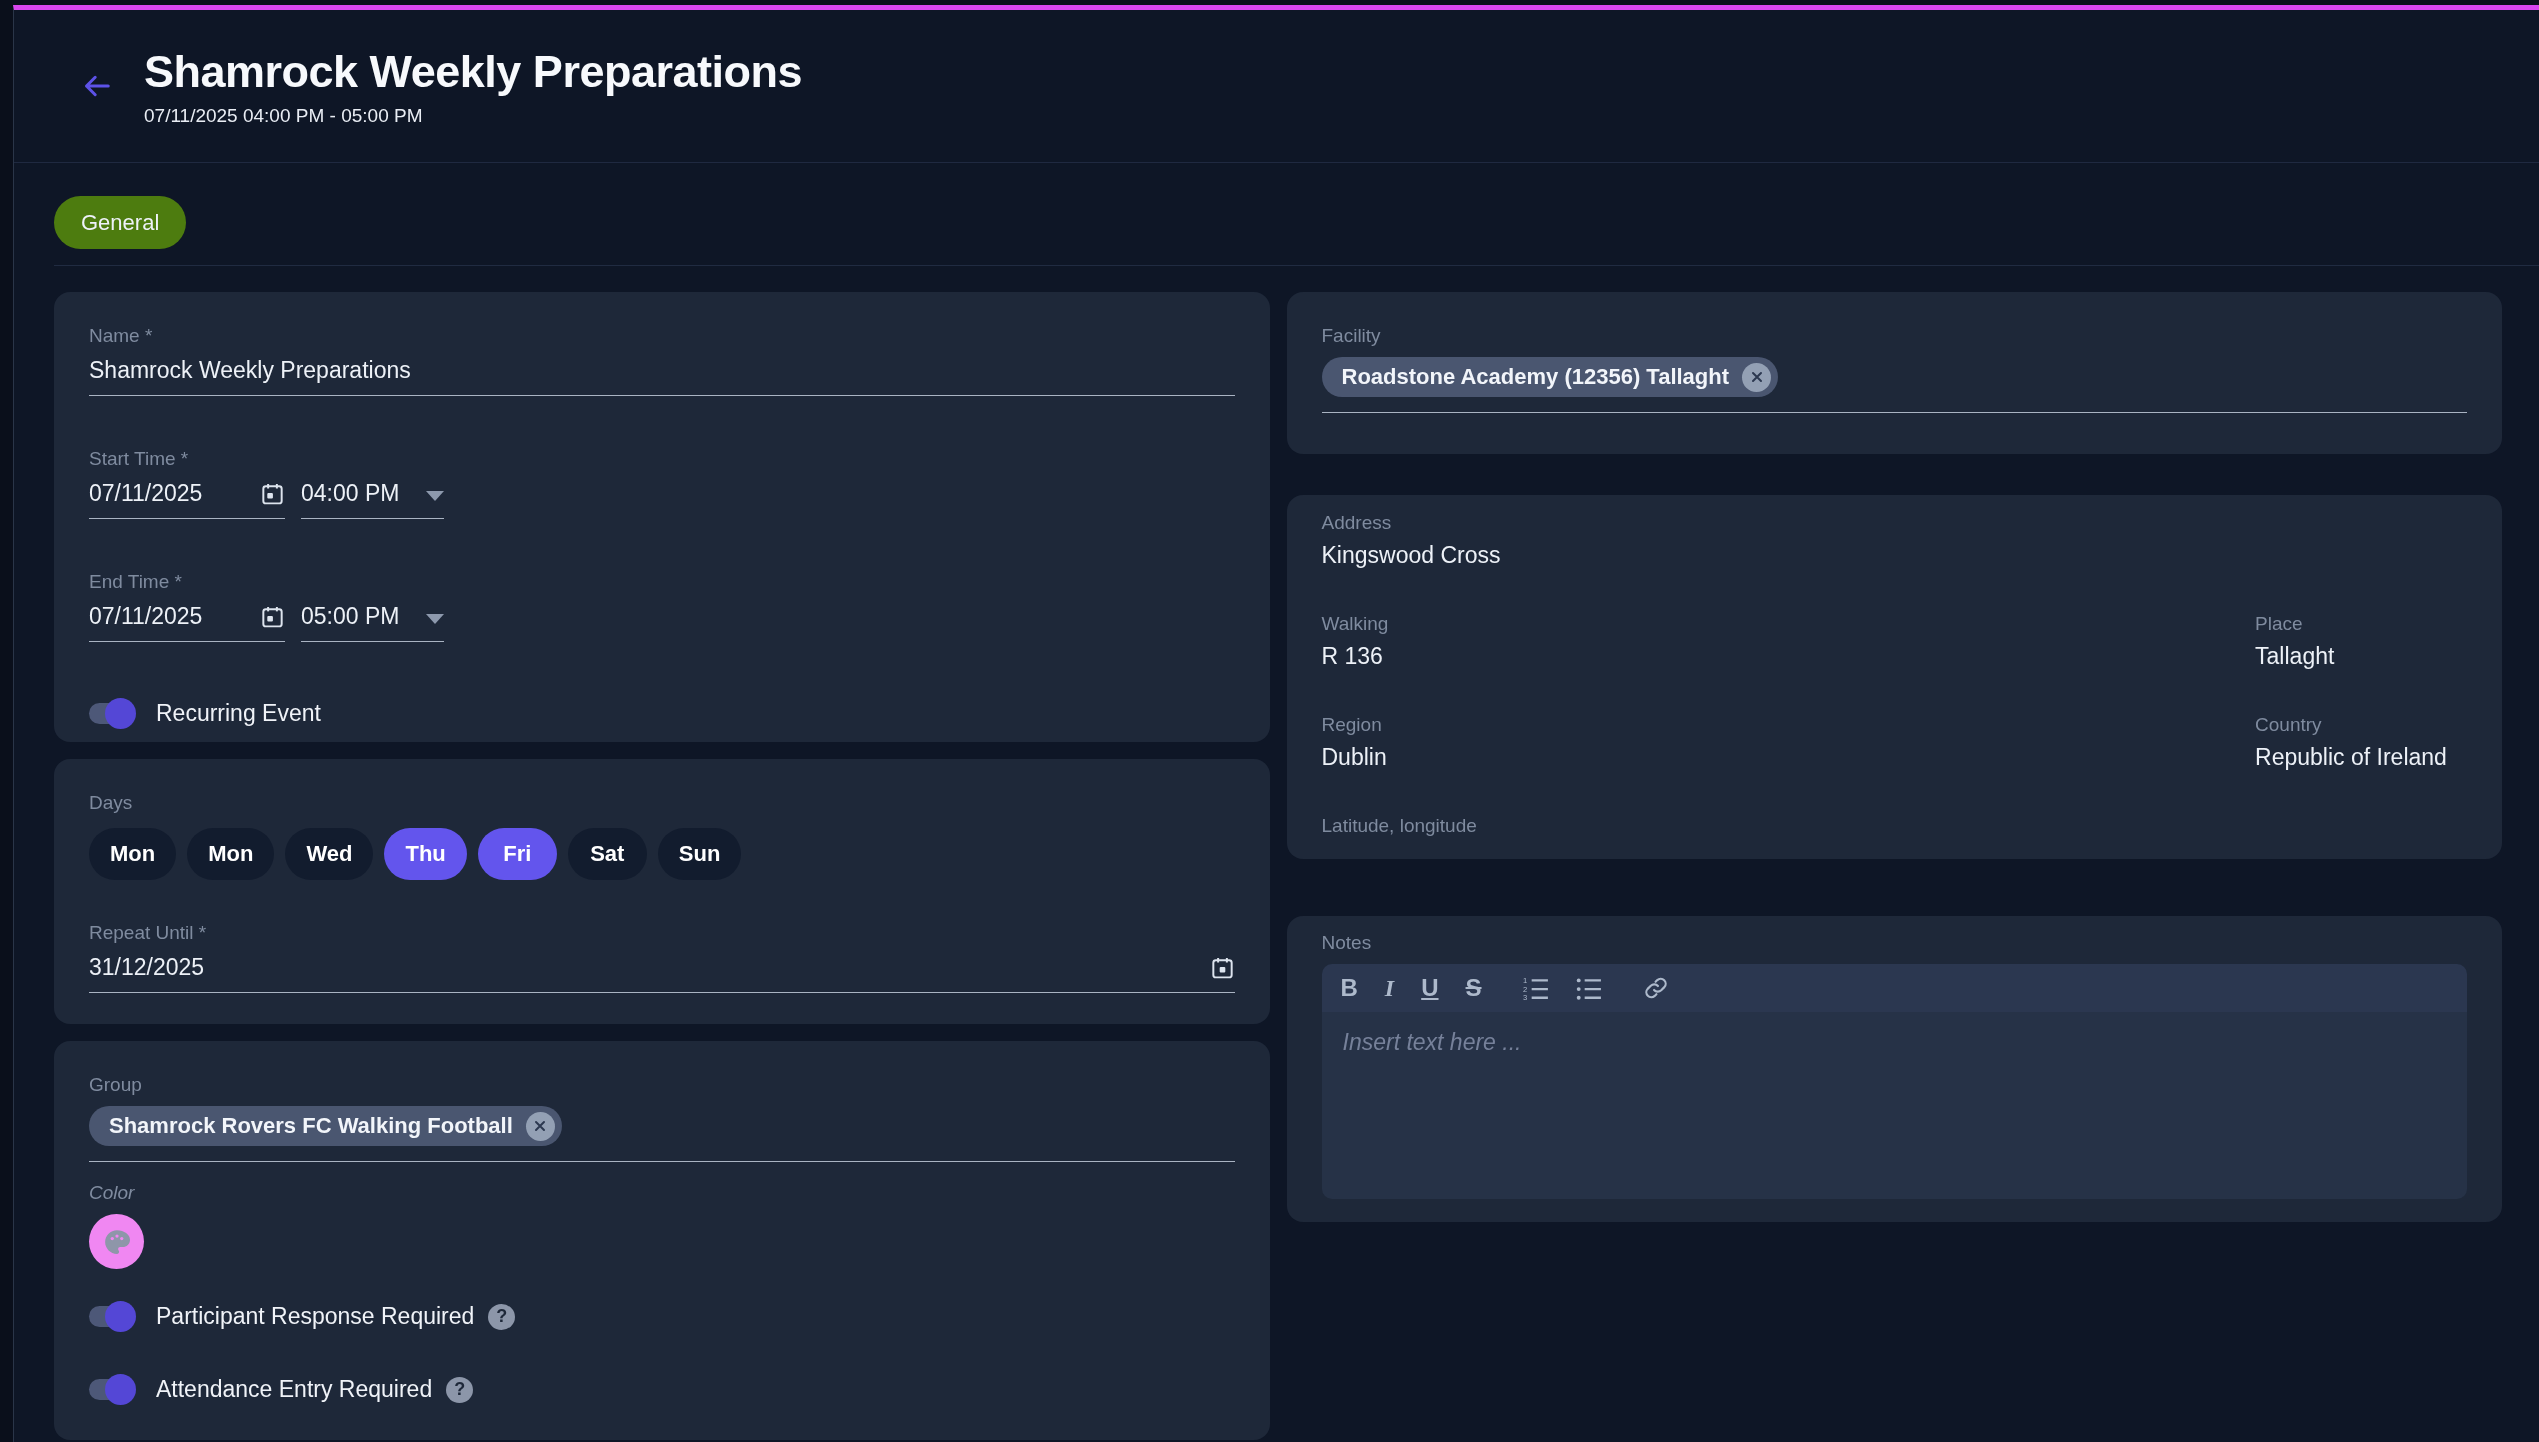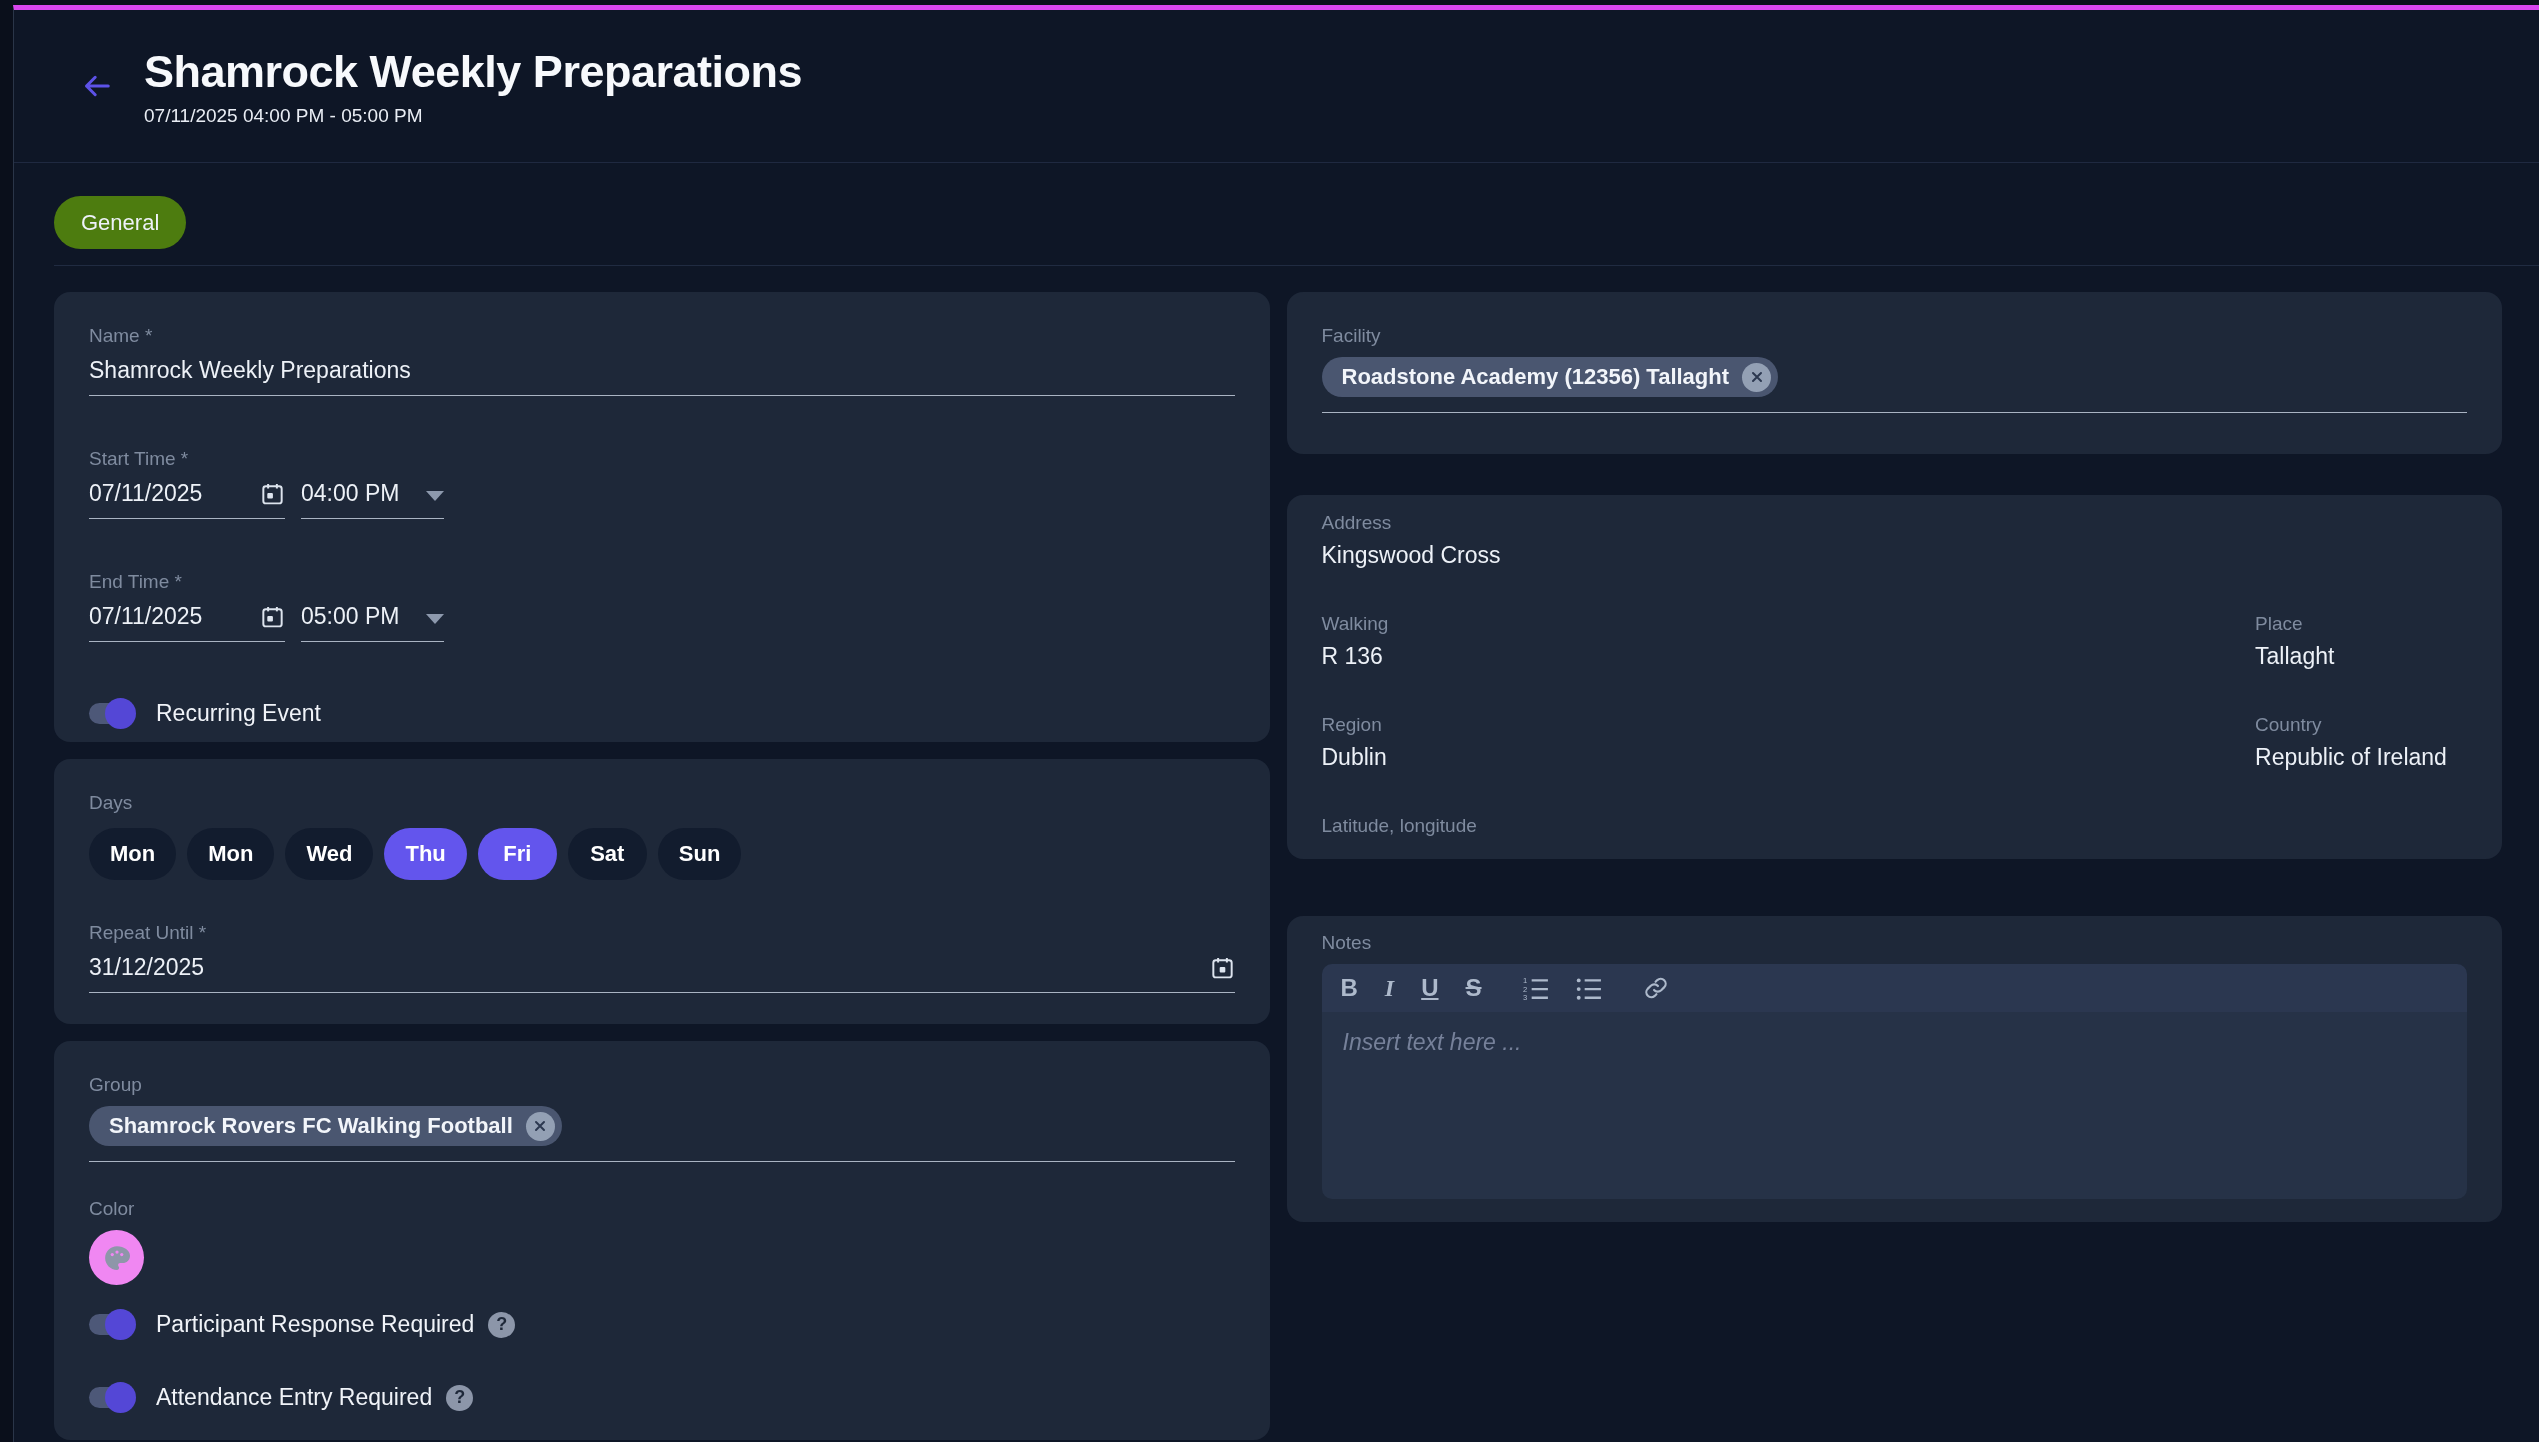--- a/index.html
+++ b/index.html
@@ -93,37 +93,37 @@
   .chip-line { border-bottom:1px solid #aab4c3; padding-bottom:15px; }
   .chip {
     display:inline-flex; align-items:center; gap:13px;
     background:#4a5670; border-radius:22px; height:40px; padding:0 7px 0 20px;
     font-size:22px; font-weight:600; color:#f2f5fa;
   }
   .chip-x {
     width:29px; height:29px; border-radius:50%; border:none; cursor:pointer;
     background:#93a0b4; display:flex; align-items:center; justify-content:center;
   }
-  .color-block { margin-top:36px; }
+  .color-block { margin-top:20px;font-style:italic; }
   .color-circle {
     width:55px; height:55px; border-radius:50%; background:#f087f2;
     display:flex; align-items:center; justify-content:center;
     border:none; cursor:pointer; margin-top:2px;
   }
   .help {
     position:relative; width:27px; height:26px; border-radius:50%;
     background:#8c96a9; color:#1e2839; font-size:18px; font-weight:700;
     display:inline-flex; align-items:center; justify-content:center; flex:0 0 auto;
   }
   .help::after {
     content:''; position:absolute; left:2px; bottom:-3px;
     width:0; height:0; border:6px solid transparent; border-top-color:#8c96a9;
     transform:rotate(35deg);
   }
-  .t-row2 { margin-top:26px;text-align:right; }
+  .t-row2 { margin-top:34px;text-align:right; }
   .t-row3 { margin-top:46px; }
   .toggle-row .help { margin-left:-9px; }
 
   
   .card-facility { height:162px; }
   .card-address { height:364px; padding-top:17px; margin-bottom:57px !important; }
   .card-facility { margin-bottom:41px !important; }
   .addr-block { margin-bottom:44px; }
   .addr-block .flabel { margin-bottom:8px; }
   .addr-grid { display:grid; grid-template-columns:81.5% 1fr; }

